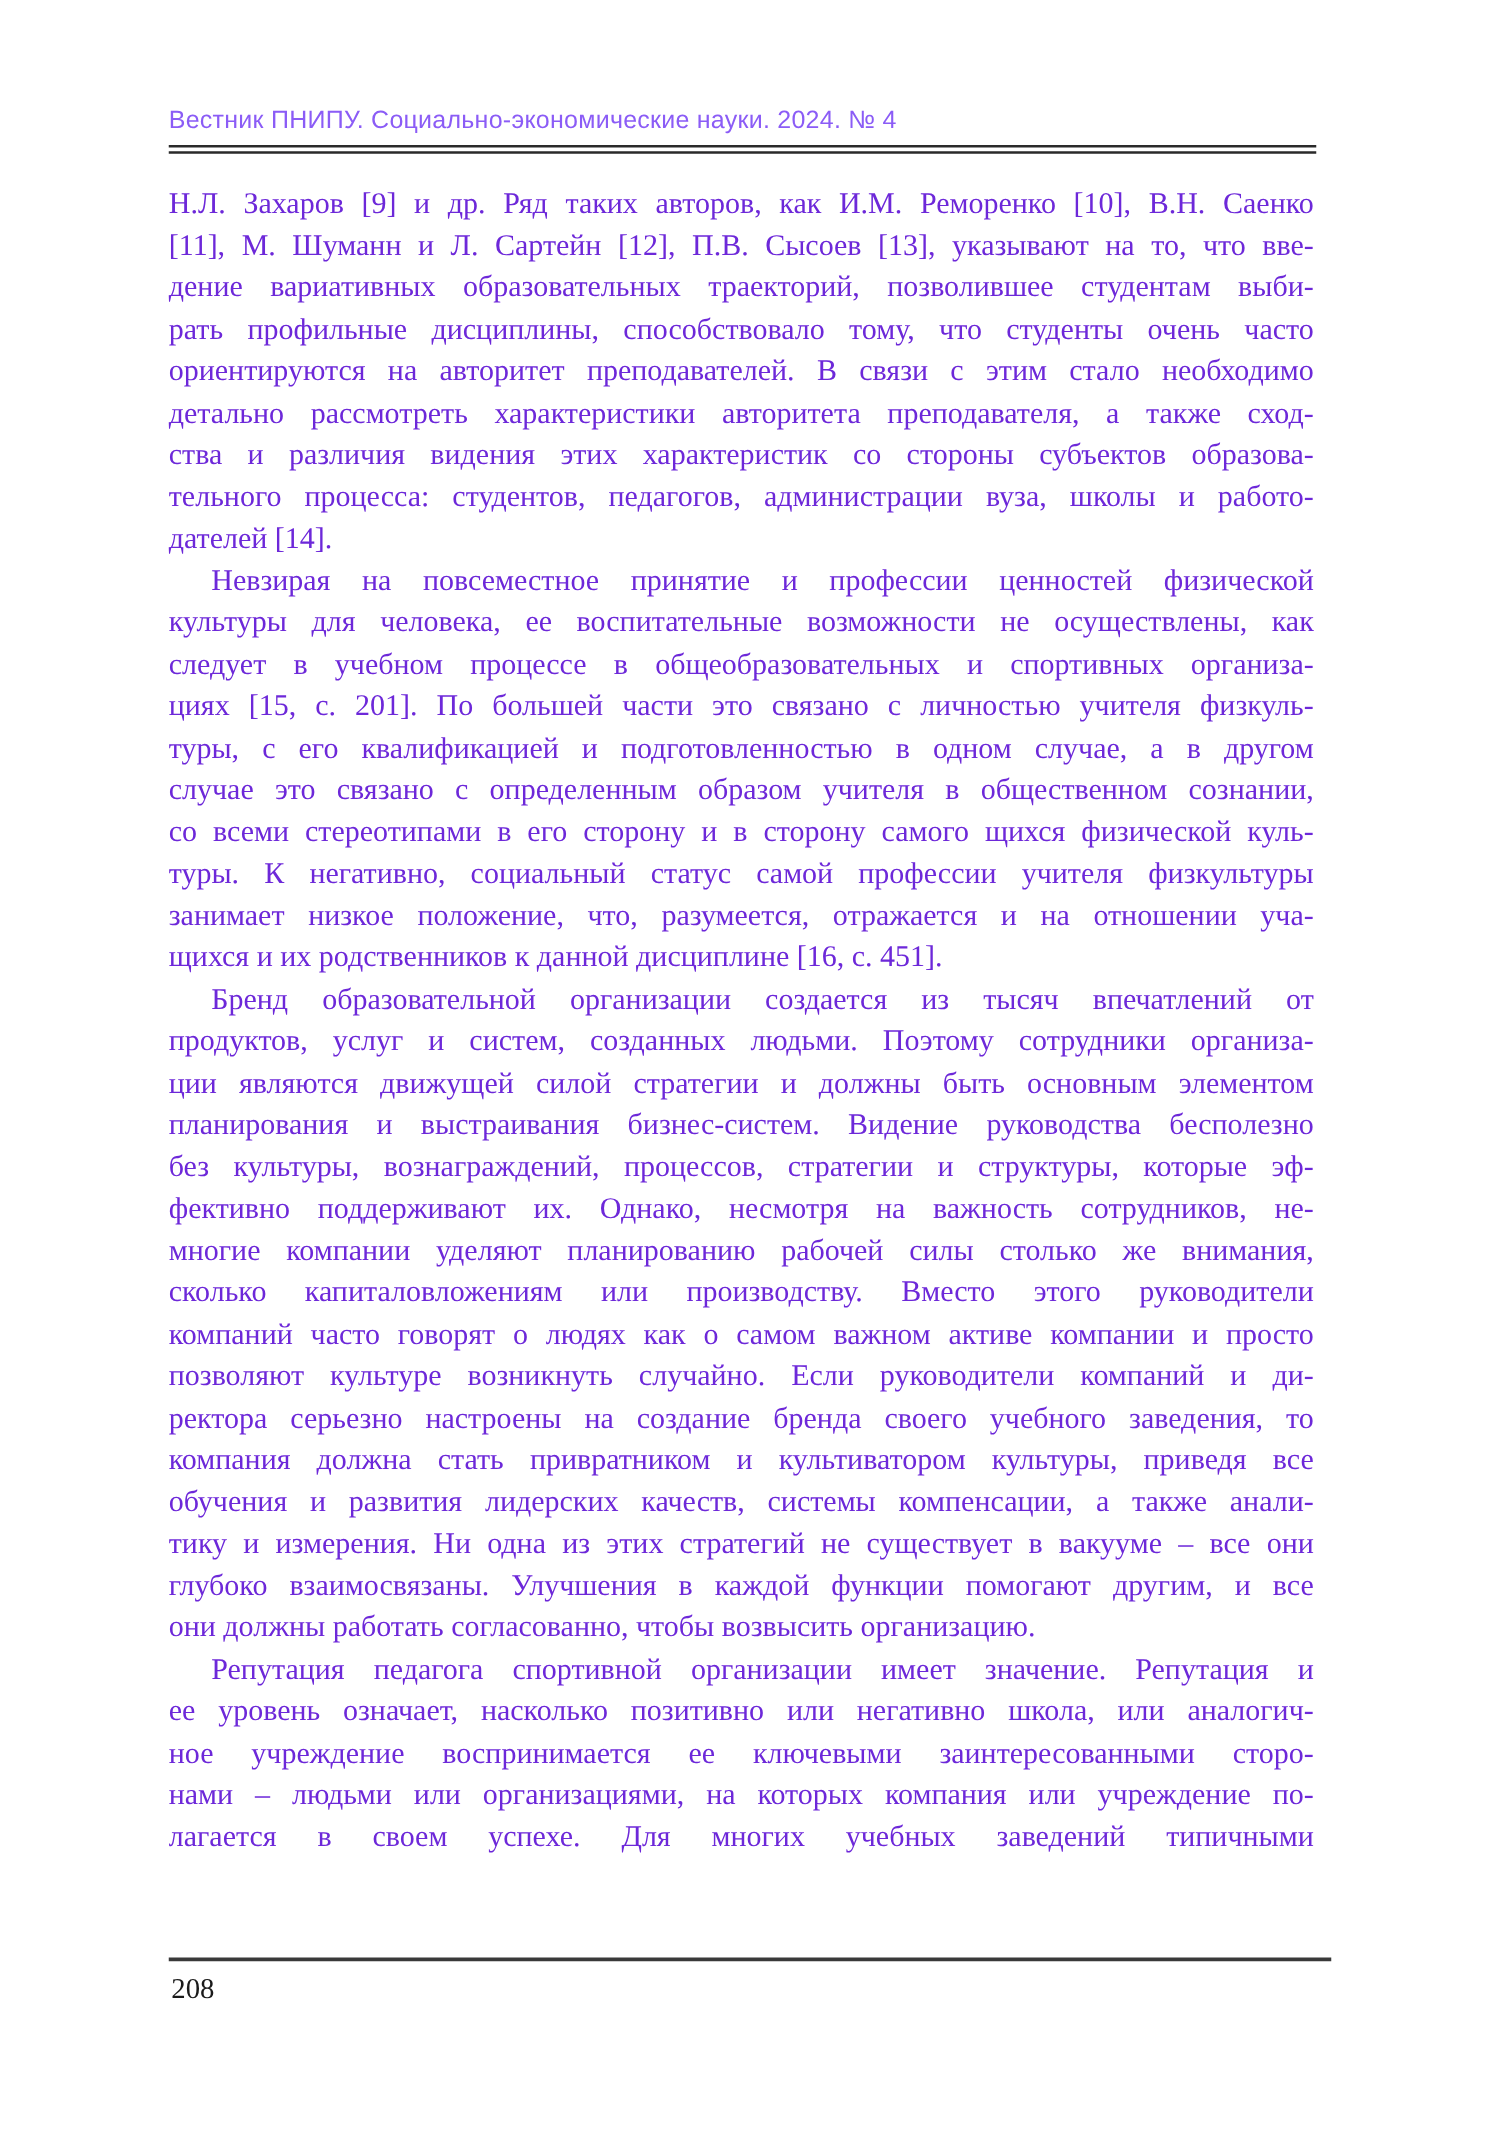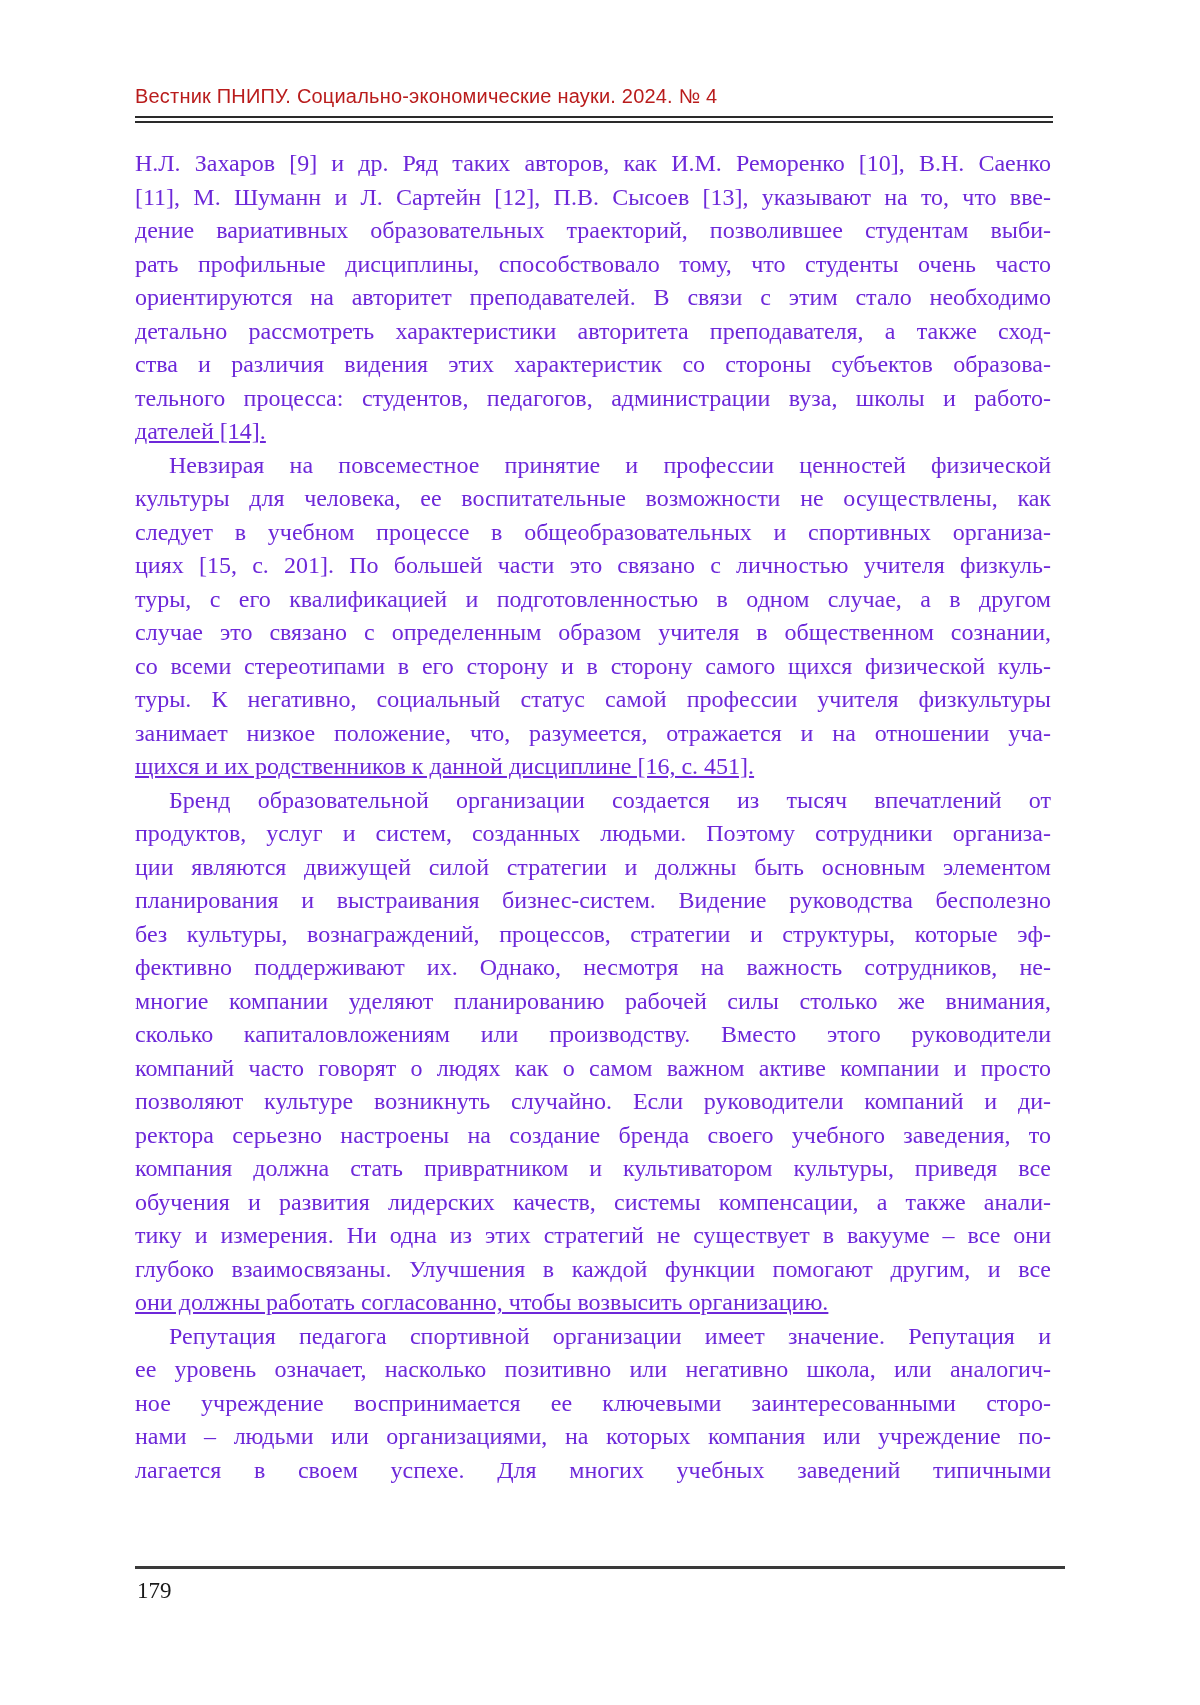--- a/index.html
+++ b/index.html
@@ -17,21 +17,21 @@
     color: #1a1a1a;
   }
   .running-header {
     position: absolute;
     left: 135px;
     top: 84px;
     width: 918px;
     font-family: "Liberation Sans", sans-serif;
     font-size: 20px;
     line-height: 24px;
-    color: #b91c1c;
+    color: #8b5cf6;
     letter-spacing: 0.2px;
     white-space: nowrap;
   }
   .header-rule {
     position: absolute;
     left: 135px;
     top: 116px;
     width: 918px;
     height: 3px;
     border-top: 2px solid #2a2a2a;
@@ -49,21 +49,20 @@
     text-align: justify;
     text-align-last: justify;
     white-space: normal;
     color: #6d28d9;
   }
   .line.indent {
     padding-left: 34px;
   }
   .line.para-end {
     text-align-last: left;
-    text-decoration: underline;
   }
   .footer-rule {
     position: absolute;
     left: 135px;
     top: 1566px;
     width: 930px;
     height: 0;
     border-top: 3px solid #3a3a3a;
   }
   .page-number {
@@ -130,15 +129,15 @@
         <div class="line indent">Репутация педагога спортивной организации имеет значение. Репутация и</div>
         <div class="line">ее уровень означает, насколько позитивно или негативно школа, или аналогич-</div>
         <div class="line">ное учреждение воспринимается ее ключевыми заинтересованными сторо-</div>
         <div class="line">нами – людьми или организациями, на которых компания или учреждение по-</div>
         <div class="line">лагается в своем успехе. Для многих учебных заведений типичными</div>
       </div>
     </div>
 
   <div class="footer-rule"></div>
 
-  <div class="page-number">179</div>
+  <div class="page-number">208</div>
 
 </div>
 
 </body></html>

